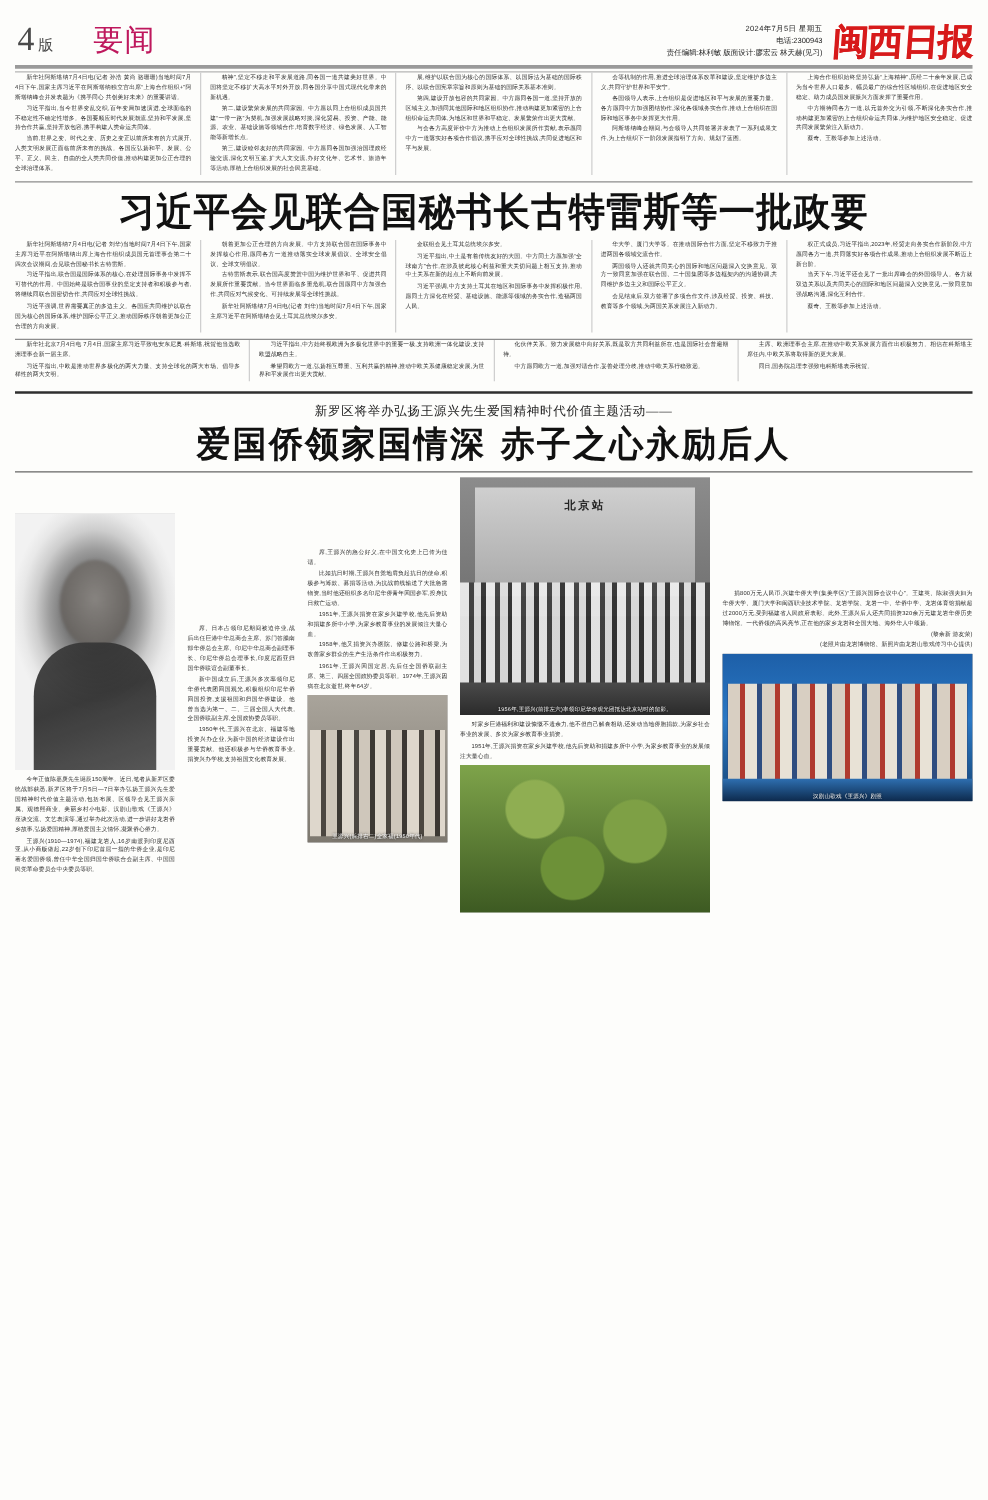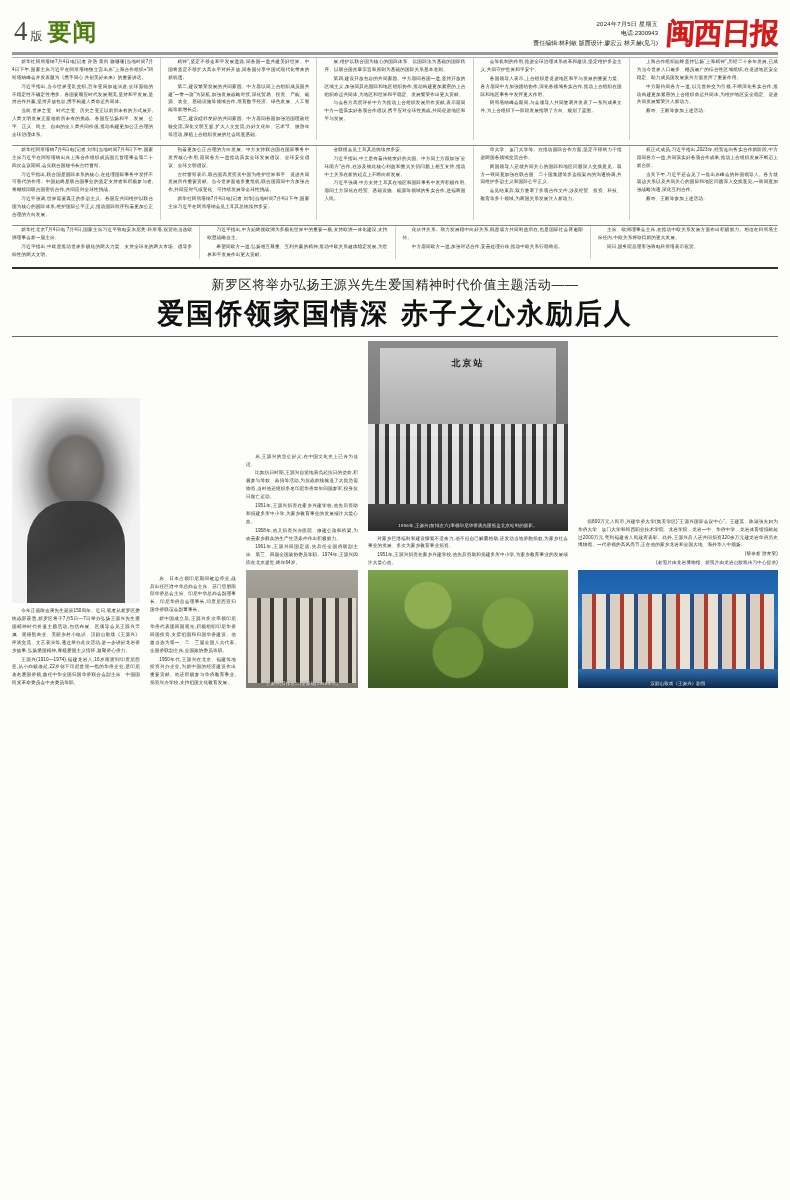--- a/index.html
+++ b/index.html
@@ -11,21 +11,21 @@
     overflow:hidden;
   }
   .page{position:relative;width:790px;height:1200px;padding:0;box-sizing:border-box;}
 
   
   .masthead{display:flex;align-items:flex-end;justify-content:space-between;
             padding:10px 12px 4px 14px;box-sizing:border-box;height:52px;}
   .folio{display:flex;align-items:baseline;gap:2px;color:#4a4a4a;}
   .folio-num{font-size:27px;font-weight:400;letter-spacing:0;line-height:1;}
   .folio-ban{font-size:12px;margin:0 3px 0 1px;}
-  .folio-sec{font-size:24px;font-weight:bold;color:#4d7c0f;letter-spacing:1px;}
+  .folio-sec{font-size:24px;font-weight:normal;color:#be185d;letter-spacing:1px;margin-left:27px;}
   .mast-right{display:flex;align-items:flex-end;gap:8px;}
   .mast-meta{text-align:right;font-size:6px;line-height:1.55;color:#222;
              font-family:"Liberation Sans",sans-serif;white-space:nowrap;}
   .mast-meta .l1{letter-spacing:.3px;}
   .mast-credit{font-size:6px;white-space:nowrap;}
   .logo{font-size:29px;font-weight:bold;color:#d71a1a;line-height:1;
         letter-spacing:-1px;font-family:"DejaVu Serif",serif;
         transform:skewX(-4deg);text-shadow:0.5px 0 0 #d71a1a;}
 
   .rule-thick{height:3px;background:#9a9a9a;margin:0 12px;}
@@ -51,22 +51,22 @@
        transform:scaleY(1.08);line-height:1.1;white-space:nowrap;}
   .hl3{font-size:28px;font-weight:bold;letter-spacing:1px;color:#111;
        font-family:"DejaVu Sans","Liberation Sans",sans-serif;
        transform:scaleY(1.08);line-height:1.1;white-space:nowrap;}
 
   .sep-line{height:1px;background:#8c8c8c;margin:5px 12px 0;}
 
   
   .feature-rule{height:2px;background:#2f2f2f;margin:8px 12px 0;}
   .feature-head{text-align:center;padding:7px 10px 2px;}
-  .kicker{font-size:13px;color:#222;letter-spacing:.6px;
-          font-family:Liberation Sans, sans-serif;}
+  .kicker{font-size:10px;color:#222;letter-spacing:.6px;
+          font-family:Liberation Serif, serif;}
   .hl-feature{font-size:27px;font-weight:bold;color:#111;letter-spacing:2px;
               font-family:"DejaVu Sans","Liberation Sans",sans-serif;
               transform:scaleY(1.05);line-height:1.15;margin-top:4px;}
 
   
   .photo{position:relative;background:#b9b9b9;overflow:hidden;}
   .photo .cap{position:absolute;left:0;right:0;bottom:1px;text-align:center;
               font-size:4.4px;color:#fff;letter-spacing:.2px;
               font-family:"Liberation Sans",sans-serif;
               text-shadow:0 0 2px #000;}
@@ -174,20 +174,23 @@
       </div>
       <div class="vsep"></div>
       <div class="col">
         <p>上海合作组织始终坚持弘扬“上海精神”,历经二十余年发展,已成为当今世界人口最多、幅员最广的综合性区域组织,在促进地区安全稳定、助力成员国发展振兴方面发挥了重要作用。</p>
         <p>中方期待同各方一道,以元首外交为引领,不断深化务实合作,推动构建更加紧密的上合组织命运共同体,为维护地区安全稳定、促进共同发展繁荣注入新动力。</p>
         <p>蔡奇、王毅等参加上述活动。</p>
       </div>
     </div>
   <div class="sep-line"></div>
 
+  <div class="hl-wrap">
+    <div class="hl2">习近平会见联合国秘书长古特雷斯等一批政要</div>
+  </div>
   <div class="cols" id="story2-cols">
       <div class="col">
         <p>新华社阿斯塔纳7月4日电(记者 刘华)当地时间7月4日下午,国家主席习近平在阿斯塔纳出席上海合作组织成员国元首理事会第二十四次会议期间,会见联合国秘书长古特雷斯。</p>
         <p>习近平指出,联合国是国际体系的核心,在处理国际事务中发挥不可替代的作用。中国始终是联合国事业的坚定支持者和积极参与者,将继续同联合国密切合作,共同应对全球性挑战。</p>
         <p>习近平强调,世界需要真正的多边主义。各国应共同维护以联合国为核心的国际体系,维护国际公平正义,推动国际秩序朝着更加公正合理的方向发展。</p>
       </div>
       <div class="vsep"></div>
       <div class="col">
         <p>朝着更加公正合理的方向发展。中方支持联合国在国际事务中发挥核心作用,愿同各方一道推动落实全球发展倡议、全球安全倡议、全球文明倡议。</p>
         <p>古特雷斯表示,联合国高度赞赏中国为维护世界和平、促进共同发展所作重要贡献。当今世界面临多重危机,联合国愿同中方加强合作,共同应对气候变化、可持续发展等全球性挑战。</p>
@@ -236,21 +239,21 @@
       </div>
     </div>
 
   <div class="feature-rule"></div>
   <div class="feature-head">
     <div class="kicker">新罗区将举办弘扬王源兴先生爱国精神时代价值主题活动——</div>
     <div class="hl-feature">爱国侨领家国情深  赤子之心永励后人</div>
   </div>
   <div class="feature-rule" style="height:1px;background:#666;margin-top:4px;"></div>
 
-  <div class="cols" style="margin-top:4px;align-items:flex-end;gap:10px;">
+  <div class="cols" style="margin-top:4px;align-items:center;gap:10px;">
 
     <div class="col" style="flex:0 0 128px;">
       <div class="photo">
         <div class="portrait">
           <div class="face"></div>
           <div class="torso"></div>
         </div>
       </div>
       <div style="height:4px"></div>
       <div id="fcol1">

